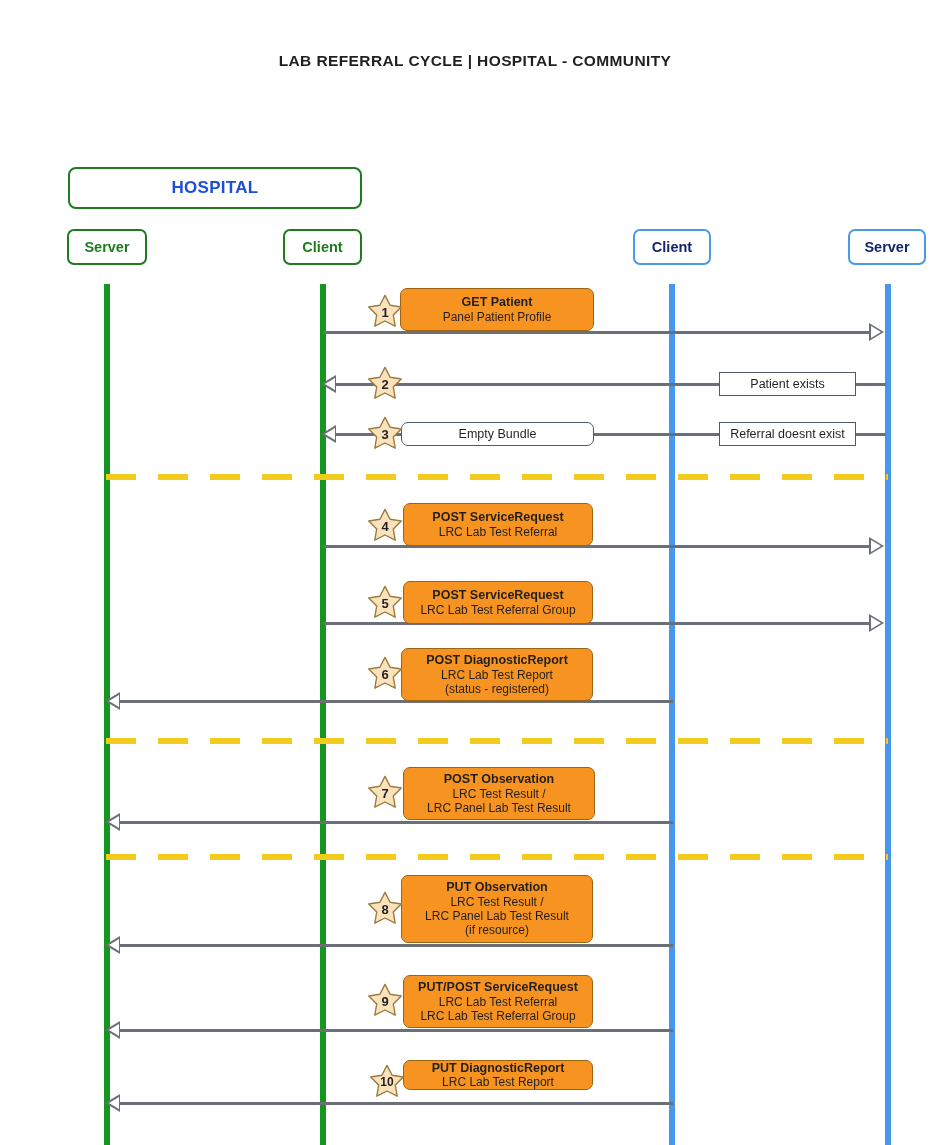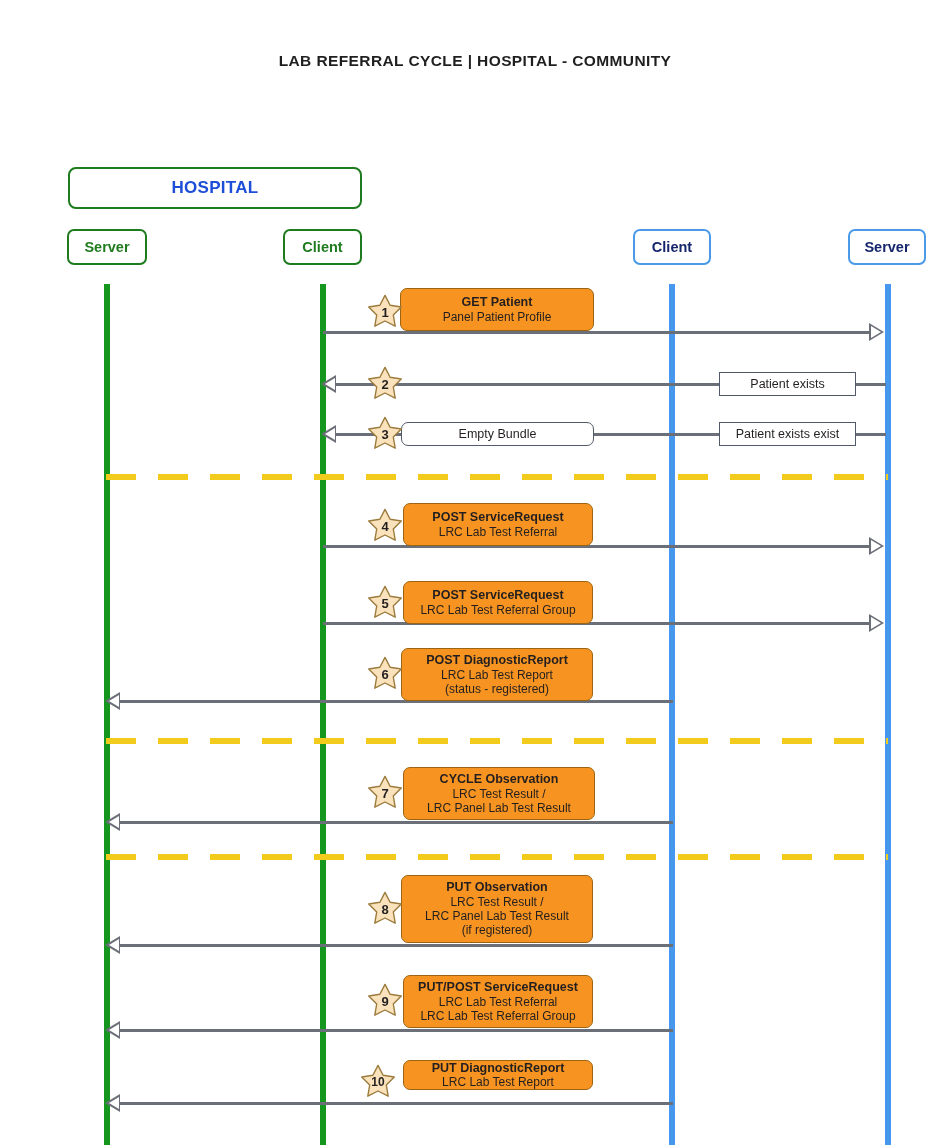--- a/index.html
+++ b/index.html
@@ -262,21 +262,21 @@
     <span class="star-num">2</span>
   </div>
 
   <div class="msg-line" style="left:326px; top:433px; width:560px;"></div>
   <div class="arrow-head arrow-left" style="left:321px; top:425px;"></div>
   <div class="arrow-head arrow-left-inner" style="left:325px; top:428px;"></div>
   <div class="msg-box plain" style="left:401px; top:422px; width:193px; height:24px;">
     <span class="msg-line-1">Empty Bundle</span>
   </div>
   <div class="side-label" style="left:719px; top:422px; width:137px; height:24px;">
-    <span>Patient exists exist</span>
+    <span>Referral doesnt exist</span>
   </div>
   <div class="star-badge" style="left:366px; top:415px;">
     <svg width="38" height="38" viewBox="0 0 38 38">
       <path d="M19 2.4 L24.1 12.3 L35.3 14 L27.3 22 L29.2 33.2 L19 28 L8.8 33.2 L10.7 22 L2.7 14 L13.9 12.3 Z" fill="#fae3bc" stroke="#9c7b3c" stroke-width="1.4" stroke-linejoin="round"></path>
     </svg>
     <span class="star-num">3</span>
   </div>
 
   <div class="msg-line" style="left:323px; top:545px; width:548px;"></div>
   <div class="arrow-head arrow-right" style="left:869px; top:537px;"></div>
@@ -318,39 +318,39 @@
     <svg width="38" height="38" viewBox="0 0 38 38">
       <path d="M19 2.4 L24.1 12.3 L35.3 14 L27.3 22 L29.2 33.2 L19 28 L8.8 33.2 L10.7 22 L2.7 14 L13.9 12.3 Z" fill="#fae3bc" stroke="#9c7b3c" stroke-width="1.4" stroke-linejoin="round"></path>
     </svg>
     <span class="star-num">6</span>
   </div>
 
   <div class="msg-line" style="left:110px; top:821px; width:563px;"></div>
   <div class="arrow-head arrow-left" style="left:105px; top:813px;"></div>
   <div class="arrow-head arrow-left-inner" style="left:109px; top:816px;"></div>
   <div class="msg-box orange" style="left:403px; top:767px; width:192px; height:53px;">
-    <span class="msg-line-1">CYCLE Observation</span>
+    <span class="msg-line-1">POST Observation</span>
     <span class="msg-line-n">LRC Test Result /</span>
     <span class="msg-line-n">LRC Panel Lab Test Result</span>
   </div>
   <div class="star-badge" style="left:366px; top:774px;">
     <svg width="38" height="38" viewBox="0 0 38 38">
       <path d="M19 2.4 L24.1 12.3 L35.3 14 L27.3 22 L29.2 33.2 L19 28 L8.8 33.2 L10.7 22 L2.7 14 L13.9 12.3 Z" fill="#fae3bc" stroke="#9c7b3c" stroke-width="1.4" stroke-linejoin="round"></path>
     </svg>
     <span class="star-num">7</span>
   </div>
 
   <div class="msg-line" style="left:110px; top:944px; width:563px;"></div>
   <div class="arrow-head arrow-left" style="left:105px; top:936px;"></div>
   <div class="arrow-head arrow-left-inner" style="left:109px; top:939px;"></div>
   <div class="msg-box orange" style="left:401px; top:875px; width:192px; height:68px;">
     <span class="msg-line-1">PUT Observation</span>
     <span class="msg-line-n">LRC Test Result /</span>
     <span class="msg-line-n">LRC Panel Lab Test Result</span>
-    <span class="msg-line-n">(if registered)</span>
+    <span class="msg-line-n">(if resource)</span>
   </div>
   <div class="star-badge" style="left:366px; top:890px;">
     <svg width="38" height="38" viewBox="0 0 38 38">
       <path d="M19 2.4 L24.1 12.3 L35.3 14 L27.3 22 L29.2 33.2 L19 28 L8.8 33.2 L10.7 22 L2.7 14 L13.9 12.3 Z" fill="#fae3bc" stroke="#9c7b3c" stroke-width="1.4" stroke-linejoin="round"></path>
     </svg>
     <span class="star-num">8</span>
   </div>
 
   <div class="msg-line" style="left:110px; top:1029px; width:563px;"></div>
   <div class="arrow-head arrow-left" style="left:105px; top:1021px;"></div>
@@ -367,20 +367,20 @@
     <span class="star-num">9</span>
   </div>
 
   <div class="msg-line" style="left:110px; top:1102px; width:563px;"></div>
   <div class="arrow-head arrow-left" style="left:105px; top:1094px;"></div>
   <div class="arrow-head arrow-left-inner" style="left:109px; top:1097px;"></div>
   <div class="msg-box orange" style="left:403px; top:1060px; width:190px; height:30px;">
     <span class="msg-line-1">PUT DiagnosticReport</span>
     <span class="msg-line-n">LRC Lab Test Report</span>
   </div>
-  <div class="star-badge" style="left:359px; top:1063px;">
+  <div class="star-badge" style="left:368px; top:1063px;">
     <svg width="38" height="38" viewBox="0 0 38 38">
       <path d="M19 2.4 L24.1 12.3 L35.3 14 L27.3 22 L29.2 33.2 L19 28 L8.8 33.2 L10.7 22 L2.7 14 L13.9 12.3 Z" fill="#fae3bc" stroke="#9c7b3c" stroke-width="1.4" stroke-linejoin="round"></path>
     </svg>
     <span class="star-num small">10</span>
   </div>
 
 </div>
 
 </body></html>

